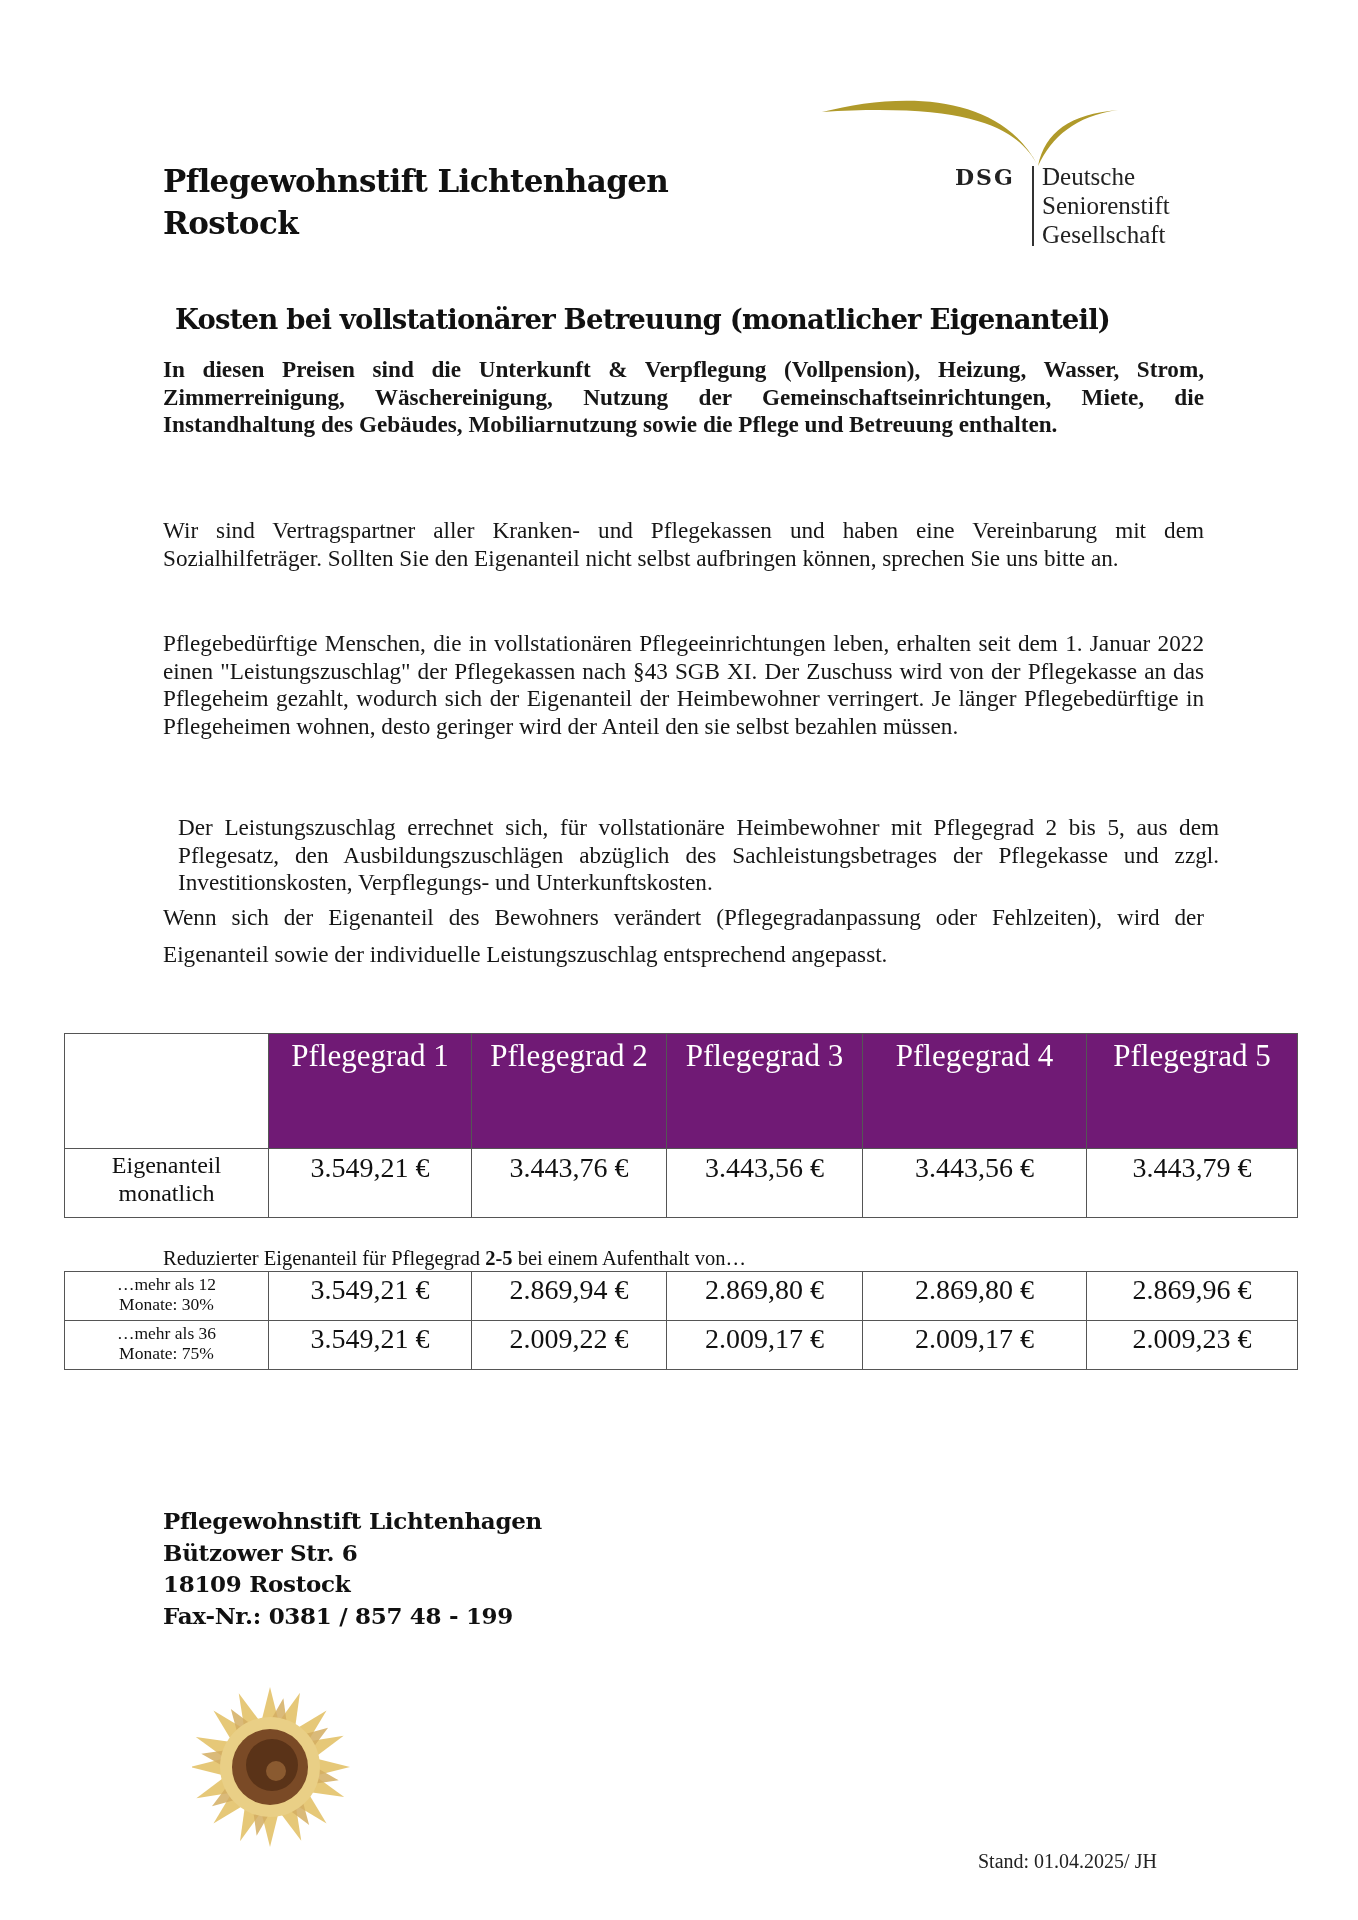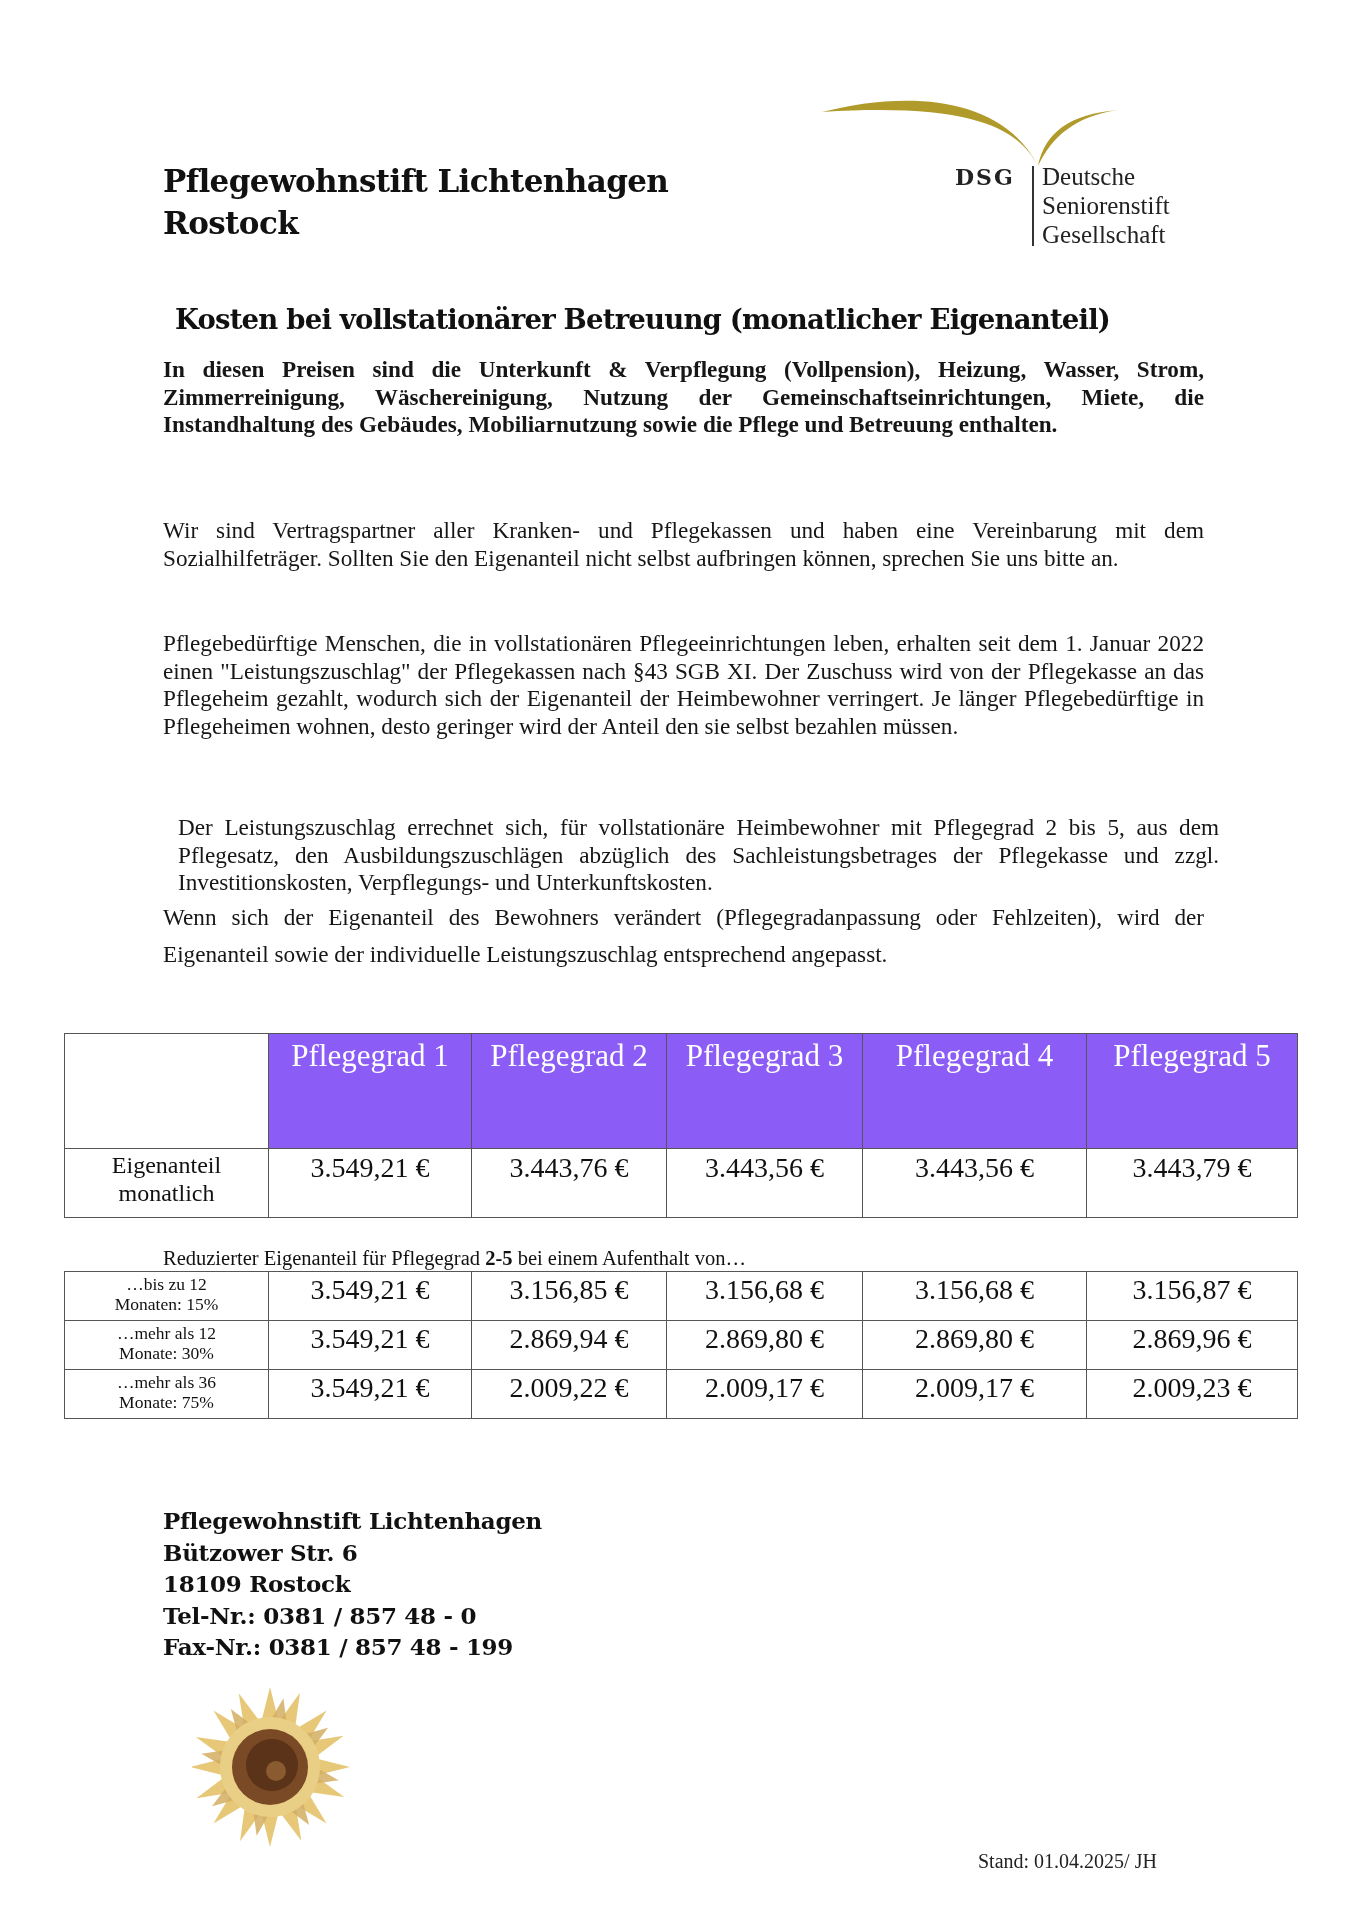--- a/index.html
+++ b/index.html
@@ -40,21 +40,21 @@
     .p1 { top: 356px; font-weight: bold; }
     .p2 { top: 517px; }
     .p3 { top: 630px; }
     .p4 { top: 799px; }
     .p5 { top: 899px; line-height: 37px; }
 
     table { border-collapse: collapse; table-layout: fixed; }
     .main-table { left: 64px; top: 1033px; width: 1233px; }
     .main-table td, .main-table th { border: 1.5px solid #555; padding: 0; }
     .main-table th {
-      background: #8b5cf6; color: #ffffff; font-weight: normal;
+      background: #701a75; color: #ffffff; font-weight: normal;
       font-family: "Liberation Serif", serif; font-size: 31px; line-height: 36px;
       height: 110px; vertical-align: top; padding-top: 4px; text-align: center;
     }
     .main-table th.blank { background: #ffffff; }
     .main-table td {
       font-family: "Liberation Serif", serif; font-size: 28px; line-height: 30px;
       text-align: center; vertical-align: top; height: 64px; padding-top: 4px;
     }
     .main-table td.rowlabel { font-size: 24px; line-height: 28px; padding-top: 2px; }
 
@@ -149,31 +149,20 @@
 <table class="abs reduced-table">
   <colgroup>
     <col style="width:204px">
       <col style="width:203px">
       <col style="width:195px">
       <col style="width:196px">
       <col style="width:224px">
       <col style="width:211px">
   </colgroup>
   <tbody>
-      <tr>
-    <td class="rowlabel">
-          <div>…bis zu 12</div>
-          <div>Monaten: 15%</div>
-        </td>
-    <td class="val">3.549,21 €</td>
-    <td class="val">3.156,85 €</td>
-    <td class="val">3.156,68 €</td>
-    <td class="val">3.156,68 €</td>
-    <td class="val">3.156,87 €</td>
-  </tr>
   <tr>
     <td class="rowlabel">
           <div>…mehr als 12</div>
           <div>Monate: 30%</div>
         </td>
     <td class="val">3.549,21 €</td>
     <td class="val">2.869,94 €</td>
     <td class="val">2.869,80 €</td>
     <td class="val">2.869,80 €</td>
     <td class="val">2.869,96 €</td>
@@ -189,21 +178,20 @@
     <td class="val">2.009,17 €</td>
     <td class="val">2.009,23 €</td>
   </tr>
 </tbody>
   </table>
 
 <div class="abs address">
   <div>Pflegewohnstift Lichtenhagen</div>
   <div>Bützower Str. 6</div>
   <div>18109 Rostock</div>
-  <div>Tel-Nr.: 0381 / 857 48 - 0</div>
   <div>Fax-Nr.: 0381 / 857 48 - 199</div>
 </div>
 
 <div class="abs sunflower">
   <svg width="160" height="165" viewBox="0 0 160 165">
     <g transform="translate(78,84)">
       <g fill="#E6C878">
         <path d="M0,-80 L10,-40 L-10,-40 Z"></path>
         <path d="M0,-80 L10,-40 L-10,-40 Z" transform="rotate(22)"></path>
         <path d="M0,-80 L10,-40 L-10,-40 Z" transform="rotate(45)"></path>

